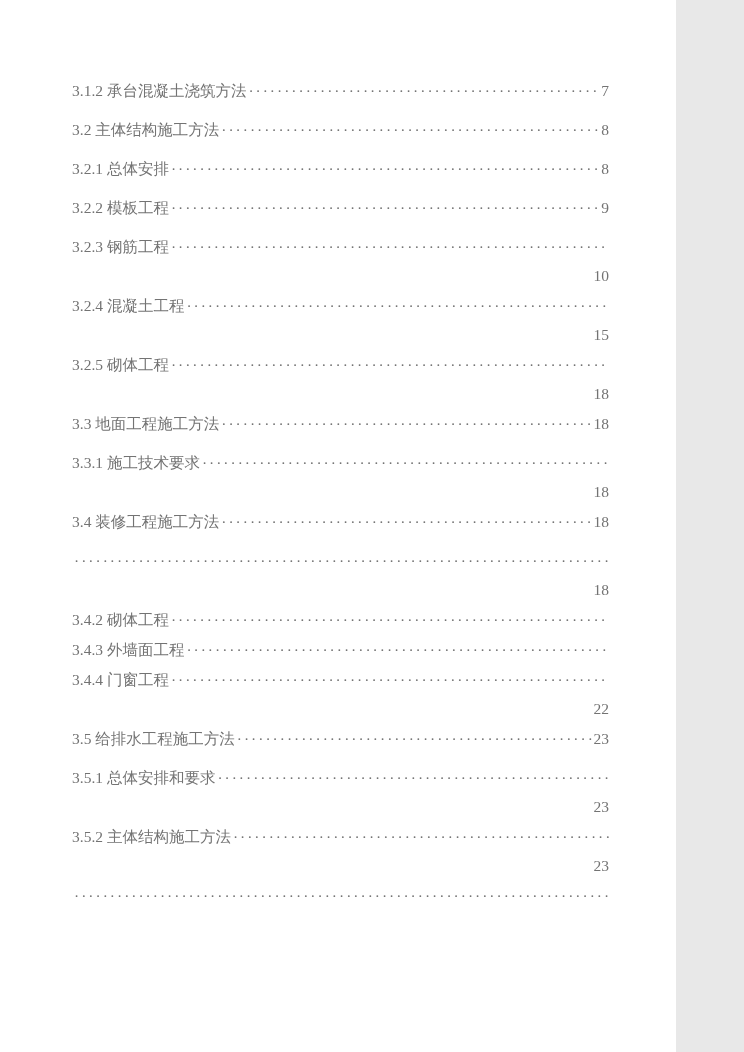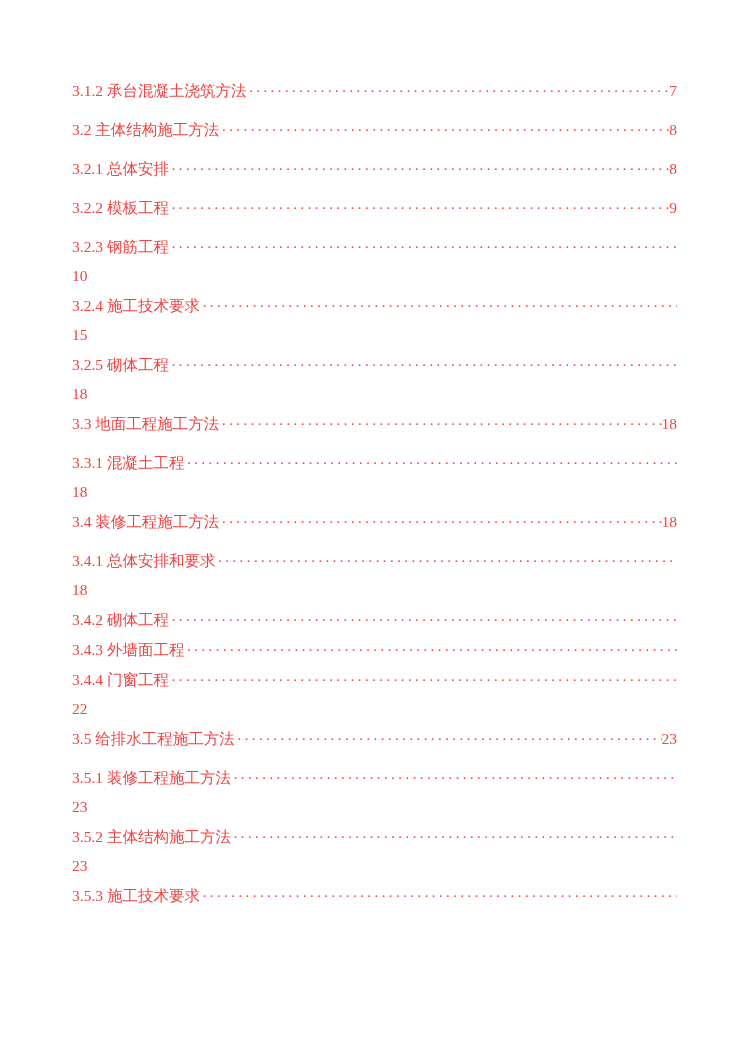--- a/index.html
+++ b/index.html
@@ -2,29 +2,29 @@
 <html><head>
 <meta charset="utf-8">
 <style>
   html, body {
     margin: 0;
     padding: 0;
     background: #e8e8e8;
   }
   .doc-page {
     position: relative;
-    width: 744px;
+    width: 676px;
     height: 1052px;
     background: #ffffff;
     overflow: hidden;
     box-sizing: border-box;
     padding: 76px 67px 0 72px;
     font-family: "Liberation Serif", "DejaVu Serif", serif;
     font-size: 15.5px;
-    color: #ef4444;
+    color: #737373;
   }
   .toc { width: 100%; }
   .toc-entry { margin-bottom: 10px; }
   .toc-entry.wrapped { margin-bottom: 1px; }
   .toc-line {
     display: flex;
     align-items: baseline;
     height: 29px;
     line-height: 29px;
     white-space: nowrap;
@@ -42,20 +42,21 @@
     min-width: 0;
   }
   .page-num {
     flex: 0 0 auto;
     white-space: nowrap;
   }
   .num-line {
     height: 29px;
     line-height: 29px;
     white-space: nowrap;
+    text-align: right;
   }
 </style>
 </head>
 <body>
 
 <div class="doc-page">
   <div class="toc" id="toc-root">
       <div class="toc-entry">
         <div class="toc-line">
           <span class="toc-title">3.1.2 承台混凝土浇筑方法</span>
@@ -86,56 +87,55 @@
       </div>
       <div class="toc-entry wrapped">
         <div class="toc-line">
           <span class="toc-title">3.2.3 钢筋工程</span>
           <span class="dot-leader">····························································································································································································································</span>
         </div>
         <div class="num-line">10</div>
       </div>
       <div class="toc-entry wrapped">
         <div class="toc-line">
-          <span class="toc-title">3.2.4 施工技术要求</span>
+          <span class="toc-title">3.2.4 混凝土工程</span>
           <span class="dot-leader">····························································································································································································································</span>
         </div>
         <div class="num-line">15</div>
       </div>
       <div class="toc-entry wrapped">
         <div class="toc-line">
           <span class="toc-title">3.2.5 砌体工程</span>
           <span class="dot-leader">····························································································································································································································</span>
         </div>
         <div class="num-line">18</div>
       </div>
       <div class="toc-entry">
         <div class="toc-line">
           <span class="toc-title">3.3 地面工程施工方法</span>
           <span class="dot-leader">····························································································································································································································</span>
           <span class="page-num">18</span>
         </div>
       </div>
       <div class="toc-entry wrapped">
         <div class="toc-line">
-          <span class="toc-title">3.3.1 混凝土工程</span>
+          <span class="toc-title">3.3.1 施工技术要求</span>
           <span class="dot-leader">····························································································································································································································</span>
         </div>
         <div class="num-line">18</div>
       </div>
       <div class="toc-entry">
         <div class="toc-line">
           <span class="toc-title">3.4 装修工程施工方法</span>
           <span class="dot-leader">····························································································································································································································</span>
           <span class="page-num">18</span>
         </div>
       </div>
       <div class="toc-entry wrapped">
         <div class="toc-line">
-          <span class="toc-title">3.4.1 总体安排和要求</span>
           <span class="dot-leader">····························································································································································································································</span>
         </div>
         <div class="num-line">18</div>
       </div>
       <div class="toc-entry wrapped">
         <div class="toc-line">
           <span class="toc-title">3.4.2 砌体工程</span>
           <span class="dot-leader">····························································································································································································································</span>
         </div>
       </div>
@@ -154,32 +154,31 @@
       </div>
       <div class="toc-entry">
         <div class="toc-line">
           <span class="toc-title">3.5 给排水工程施工方法</span>
           <span class="dot-leader">····························································································································································································································</span>
           <span class="page-num">23</span>
         </div>
       </div>
       <div class="toc-entry wrapped">
         <div class="toc-line">
-          <span class="toc-title">3.5.1 装修工程施工方法</span>
+          <span class="toc-title">3.5.1 总体安排和要求</span>
           <span class="dot-leader">····························································································································································································································</span>
         </div>
         <div class="num-line">23</div>
       </div>
       <div class="toc-entry wrapped">
         <div class="toc-line">
           <span class="toc-title">3.5.2 主体结构施工方法</span>
           <span class="dot-leader">····························································································································································································································</span>
         </div>
         <div class="num-line">23</div>
       </div>
       <div class="toc-entry wrapped">
         <div class="toc-line">
-          <span class="toc-title">3.5.3 施工技术要求</span>
           <span class="dot-leader">····························································································································································································································</span>
         </div>
       </div>
     </div>
 </div>
 
 </body></html>

